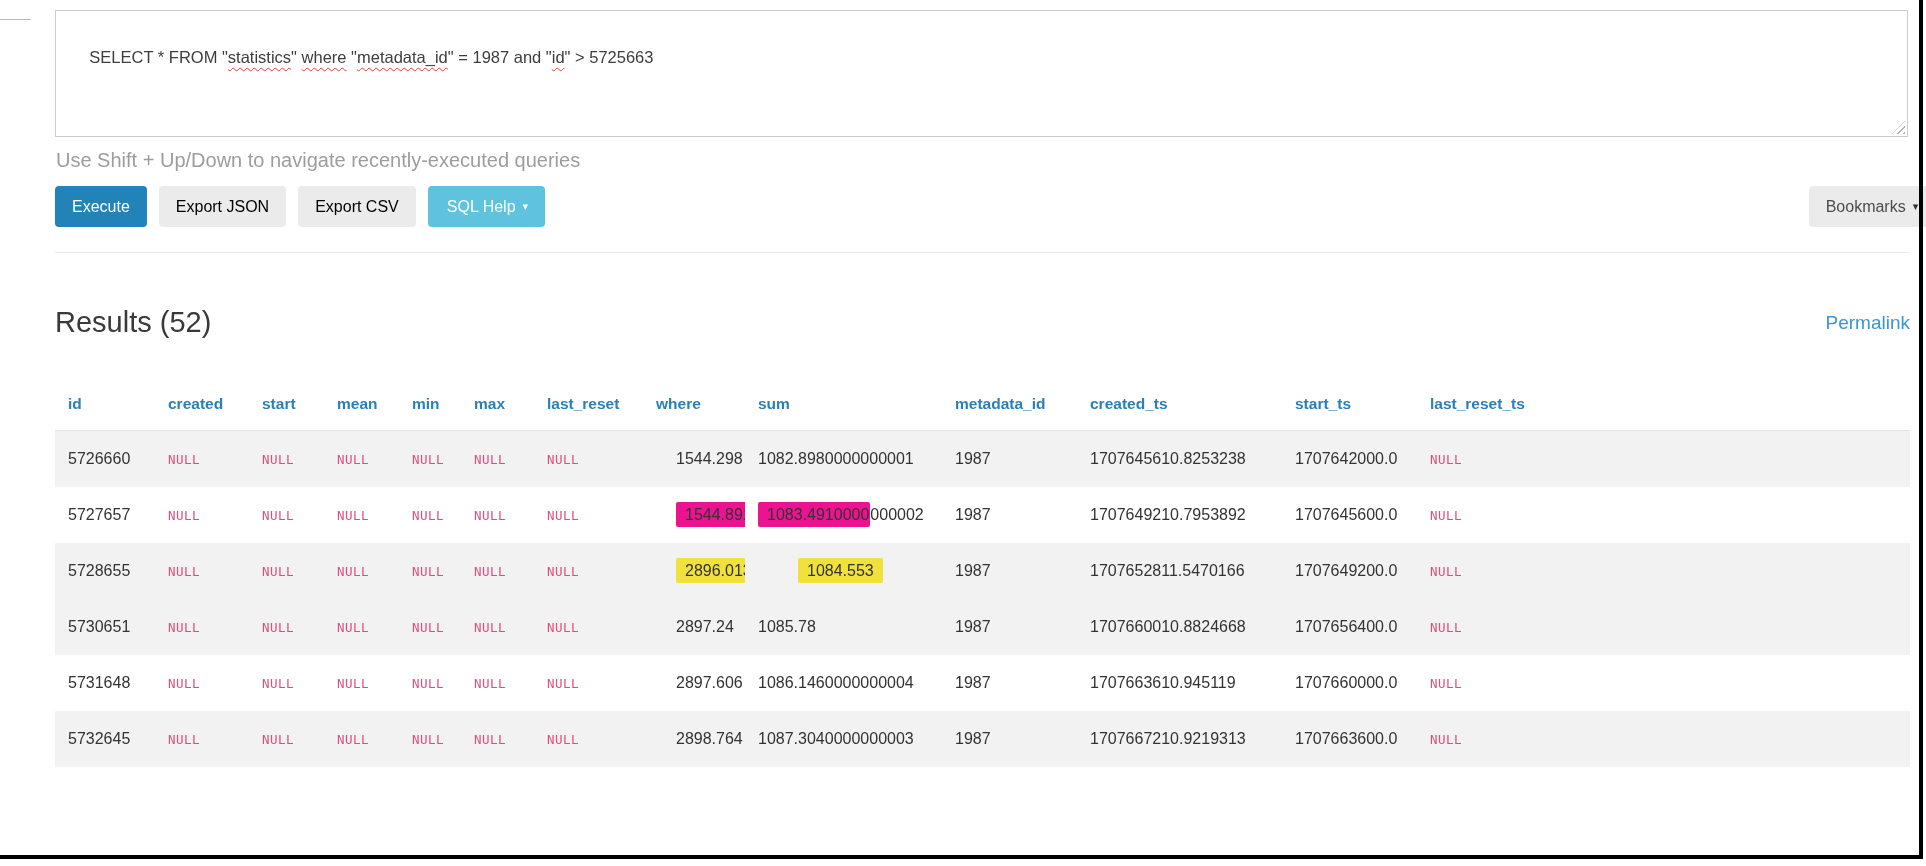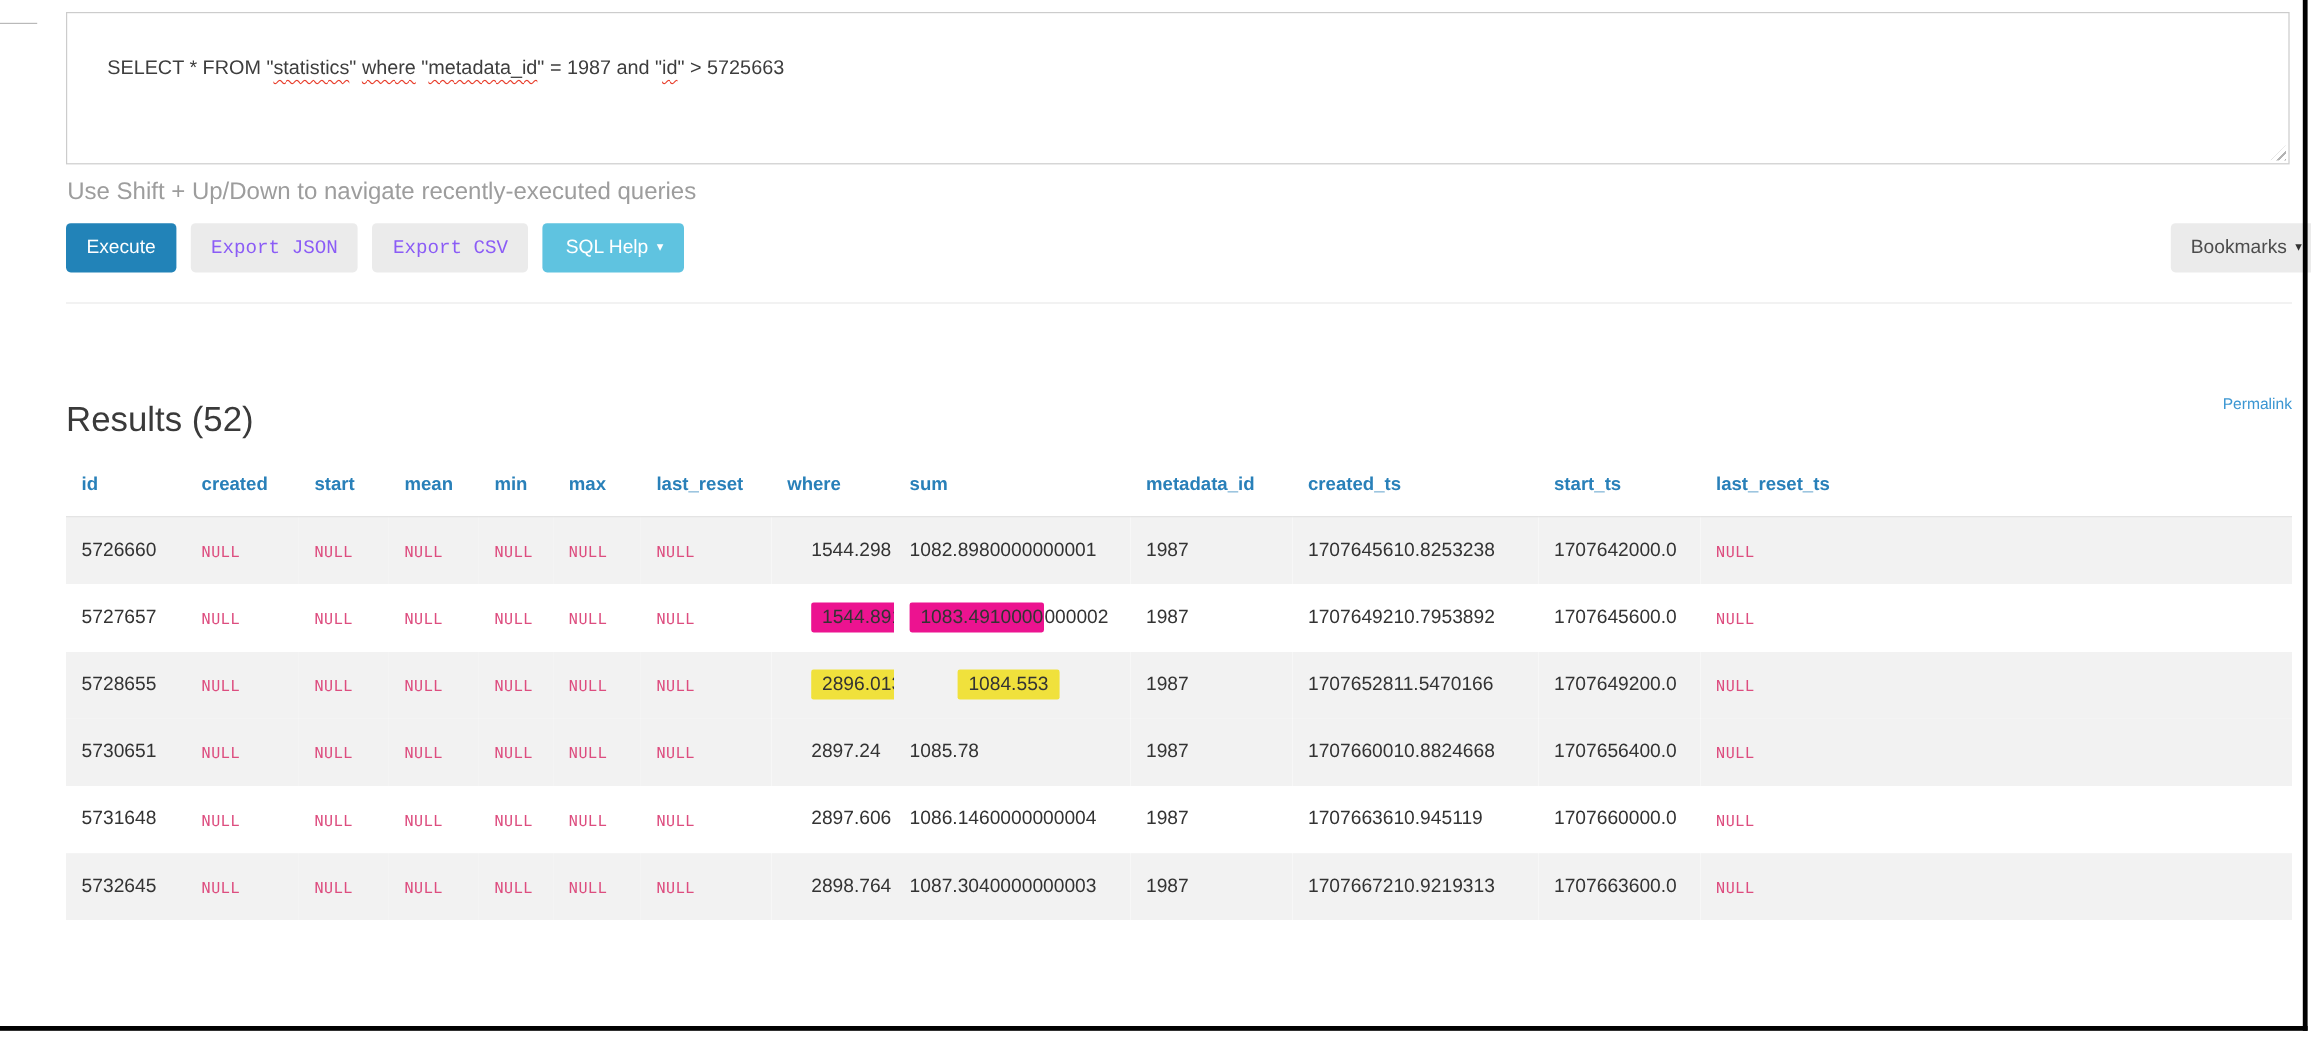--- a/index.html
+++ b/index.html
@@ -43,34 +43,34 @@
   .hint { position: absolute; left: 56px; top: 149px; font-size: 20px; color: #9d9d9d; }
 
   
   .toolbar { position: absolute; left: 55px; top: 186px; width: 1918px; display: flex; gap: 12px; align-items: stretch; }
   .btn {
     display: inline-flex; align-items: center; height: 41px; padding: 0 17px;
     font-size: 16px; border: none; border-radius: 4px; cursor: pointer;
     font-family: inherit; white-space: nowrap;
   }
   .btn-primary { color: #ffffff; }
-  .btn-default { background: #ebebeb; color: #8b5cf6; font-family: Liberation Mono, monospace; }
+  .btn-default { background: #ebebeb; color: #000000; }
   .btn-info { color: #ffffff; padding-left: 19px; }
   .caret { font-size: 11px; margin-left: 7px; line-height: 1; }
   .bookmarks-group { margin-left: auto; display: flex; background: #ebebeb; border-radius: 4px; overflow: hidden; }
   .bookmarks-group .btn { background: transparent; color: #4c4c4c; border-radius: 0; }
   .bookmarks-group .btn + .btn { border-left: 1px solid #dadada; padding: 0 14px; font-size: 15px; color: #585858; }
   .bookmarks-group .caret { color: #333; }
 
   .rule { position: absolute; left: 55px; top: 252px; width: 1855px; height: 0; border-top: 1px solid #e9e9e9; }
 
   
   .results-bar { position: absolute; left: 55px; top: 306px; width: 1855px; display: flex; align-items: center; justify-content: space-between; }
-  .results-title { font-size: 29px; font-weight: 400; color: #3a3a3a; margin-top: 28px; }
-  .permalink { font-size: 13px; color: var(--link-blue); text-decoration: none; cursor: pointer; }
+  .results-title { font-size: 29px; font-weight: 400; color: #3a3a3a; }
+  .permalink { font-size: 19px; color: var(--link-blue); text-decoration: none; cursor: pointer; }
 
   
   .table-wrap { position: absolute; left: 55px; top: 383px; width: 1855px; }
   table { width: 100%; border-collapse: collapse; table-layout: fixed; }
   th {
     text-align: left; font-size: 15.5px; font-weight: bold; color: var(--header-blue);
     padding: 12px 13px 17px 13px; border-bottom: 1px solid #e4e4e4;
   }
   td { font-size: 16px; color: #333333; padding: 19px 13px; vertical-align: middle; overflow: hidden; white-space: nowrap; }
   tr.stripe { background: var(--stripe); }

